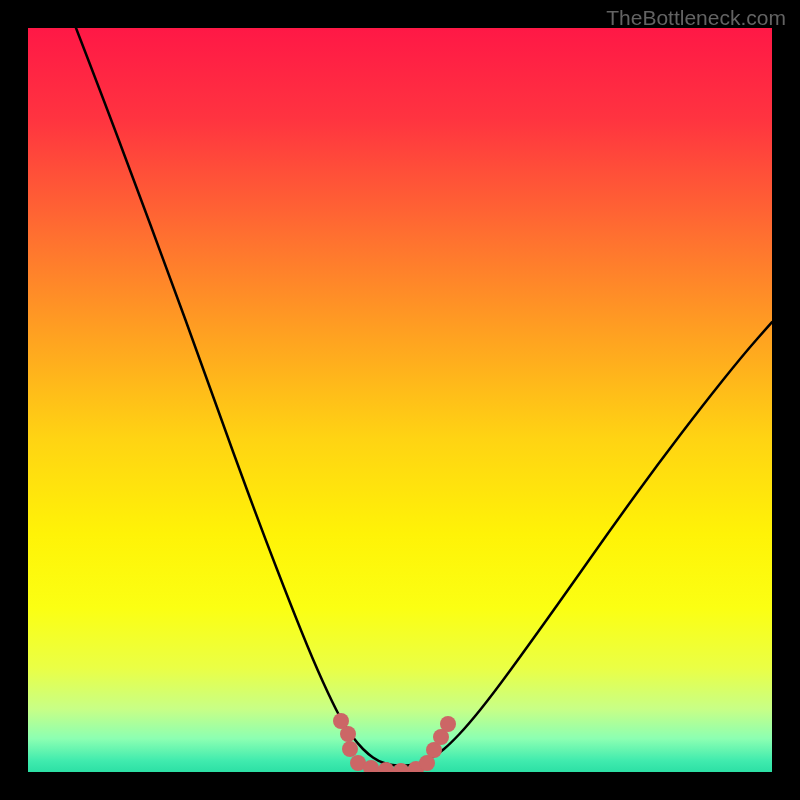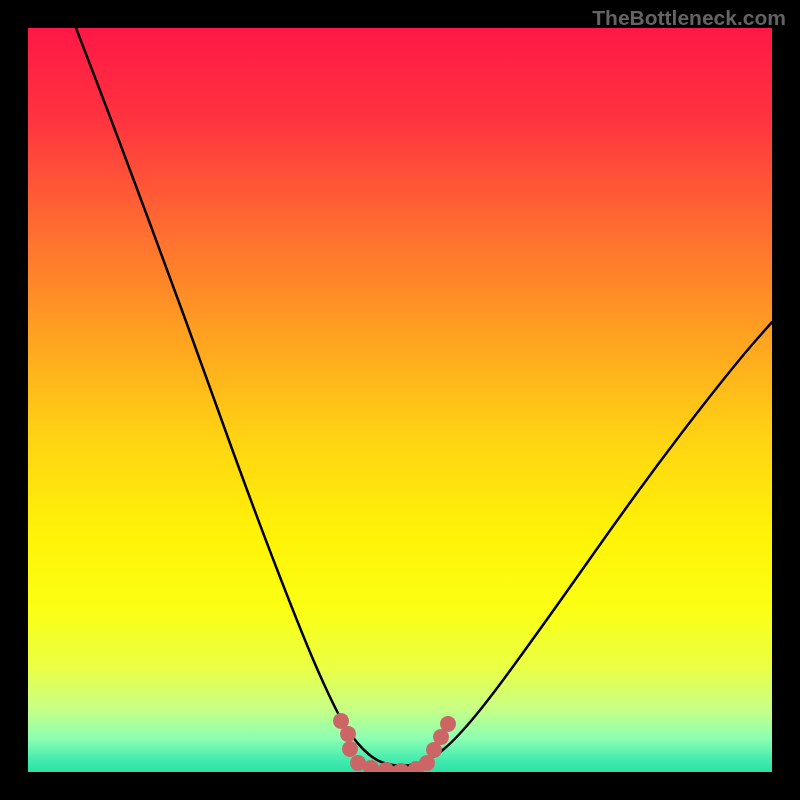--- a/index.html
+++ b/index.html
@@ -10,21 +10,21 @@
     background: #000;
     position: relative;
     font-family: Arial, sans-serif;
   }
   .watermark {
     position: absolute;
     top: 6px;
     right: 14px;
     color: #636363;
     font-size: 21px;
-    font-weight: bold;
+    font-weight: normal;
     z-index: 10;
   }
   .plot-area {
     position: absolute;
     left: 28px;
     top: 28px;
     width: 744px;
     height: 744px;
     overflow: hidden;
   }

